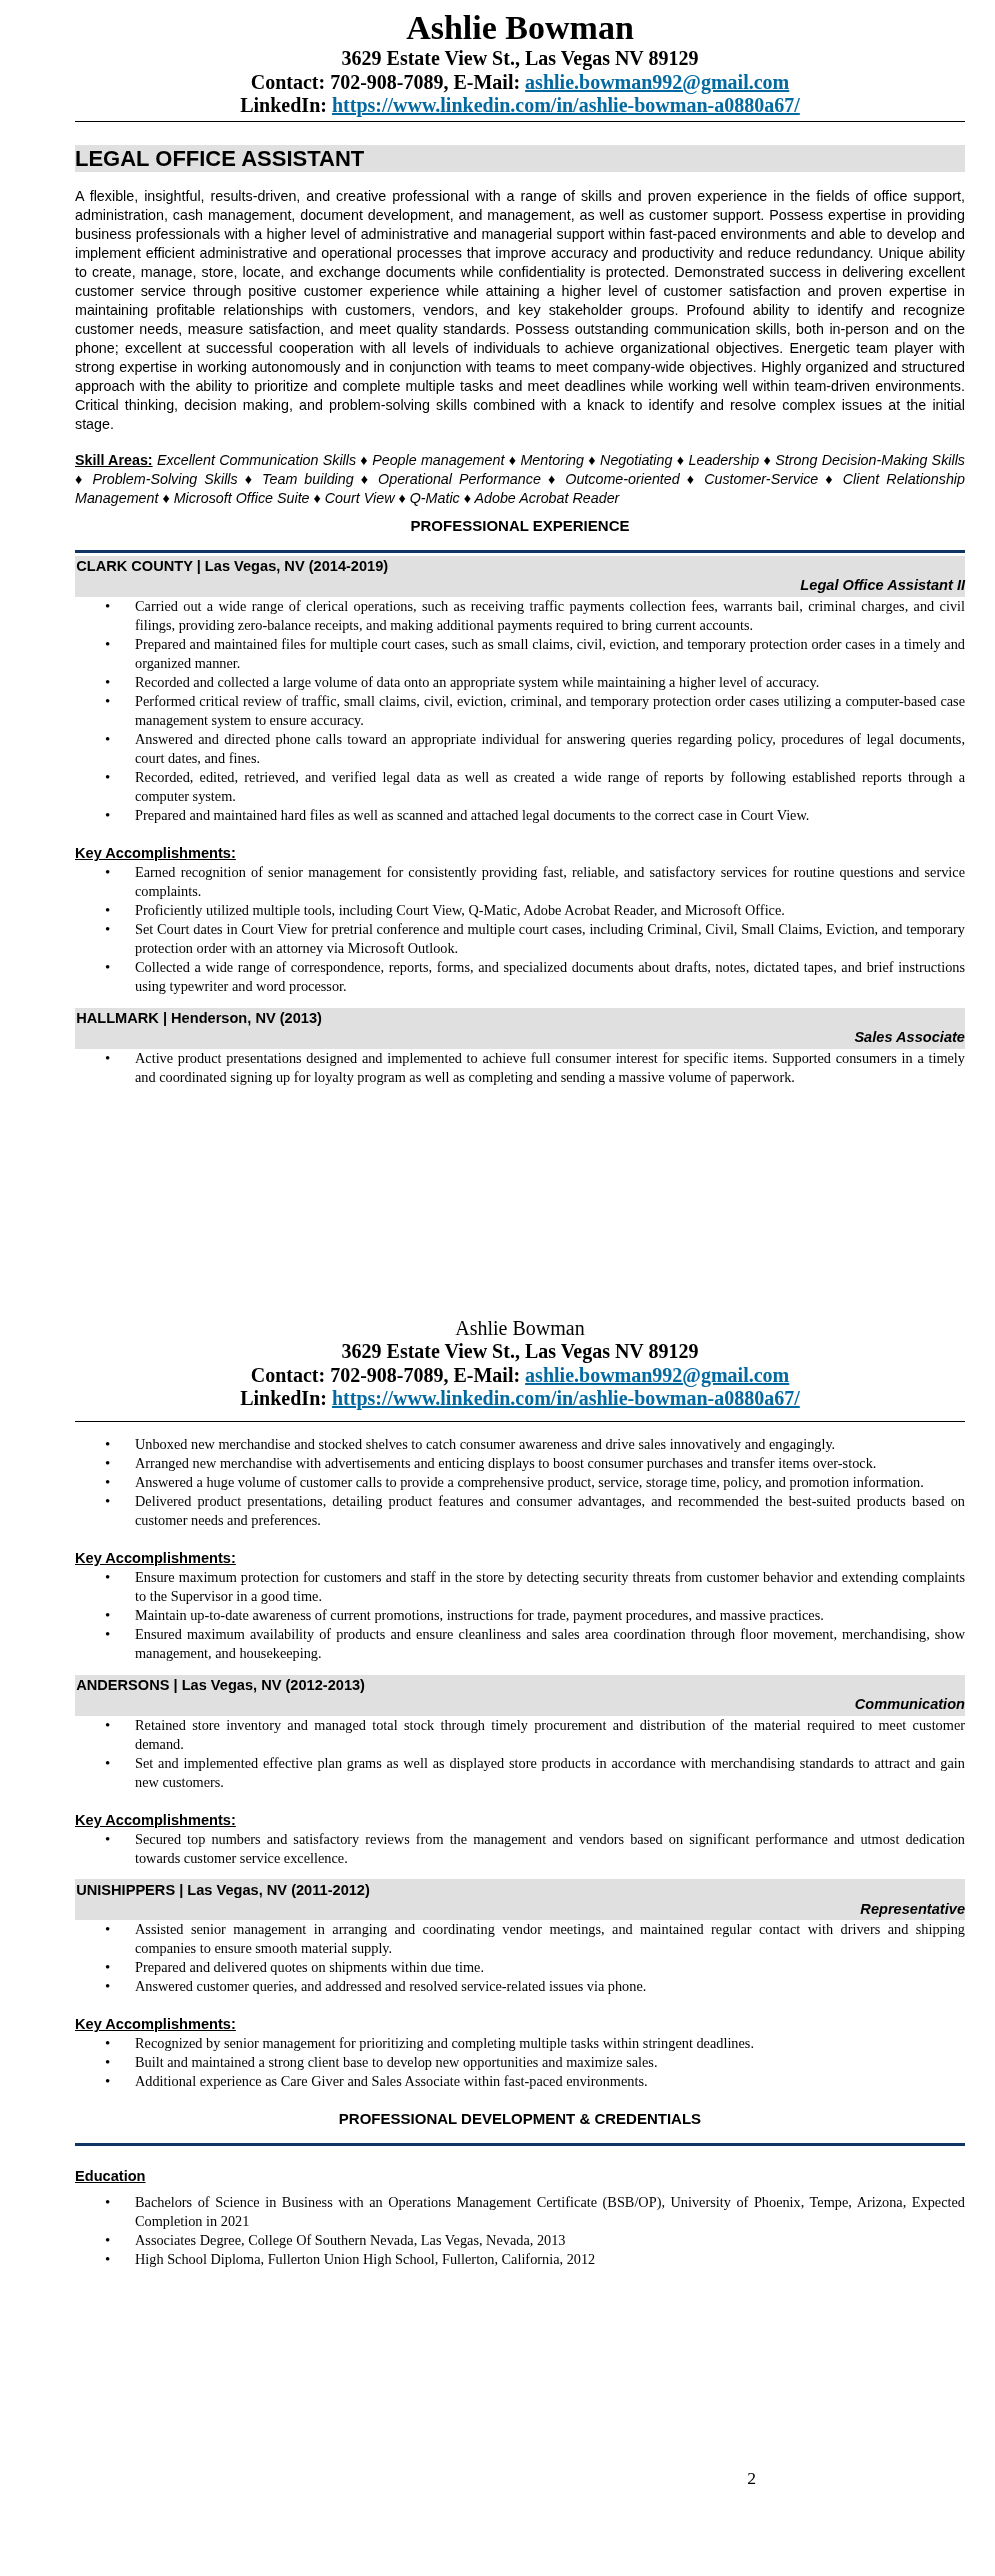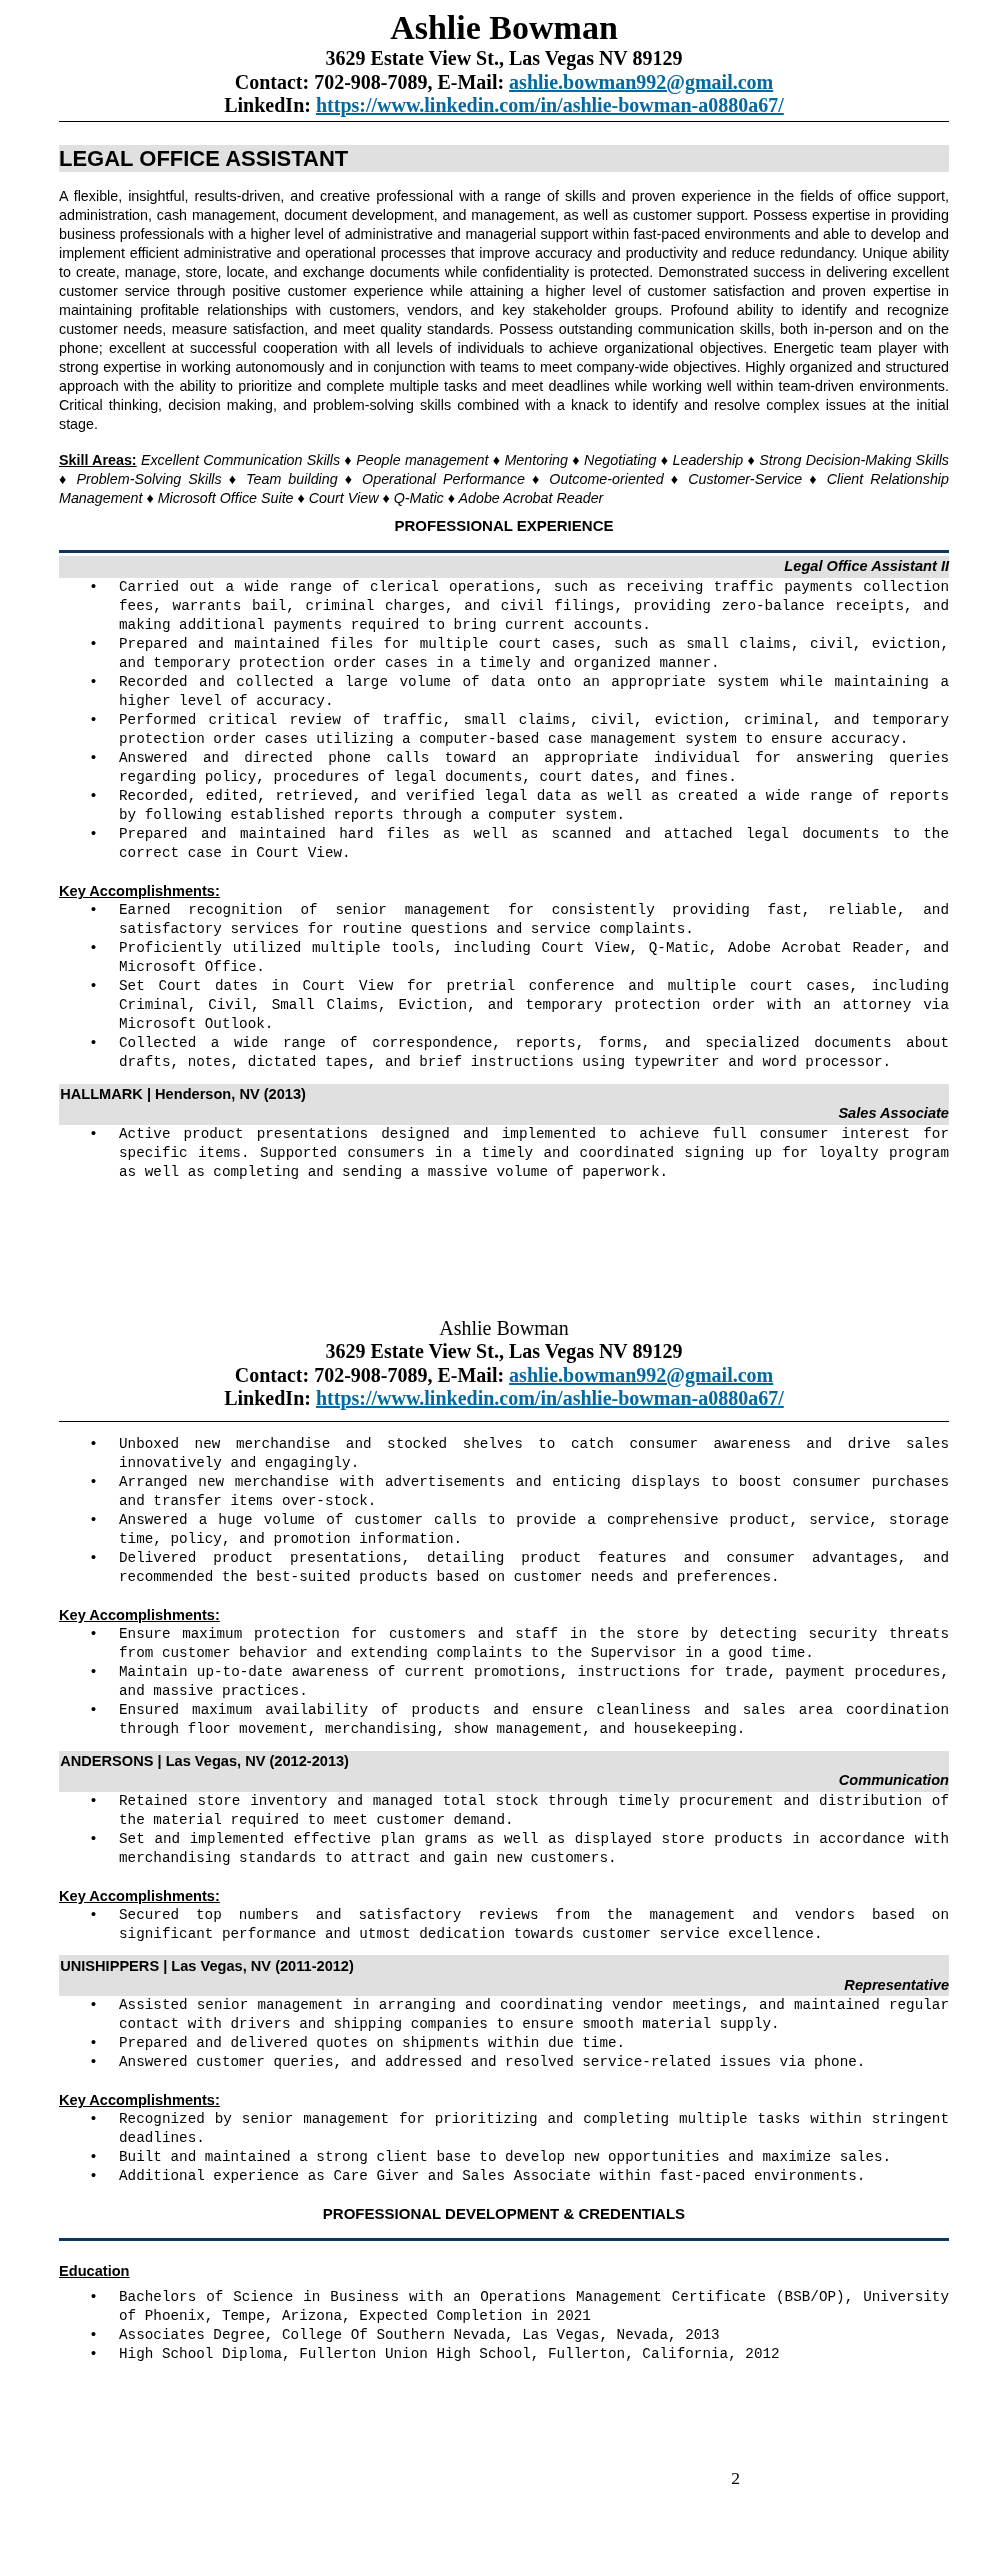--- a/index.html
+++ b/index.html
@@ -1,17 +1,17 @@
 <!DOCTYPE html>
 <html style="font-size:9.4px"><head>
 <meta charset="utf-8">
 <style>
   html, body { margin: 0; padding: 0; background: #ffffff; }
   body { width: 995px; height: 2576px; position: relative; overflow: hidden; color: #000; }
-  .page { position: absolute; left: 0; width: 797px; }
+  .page { position: absolute; left: 16px; width: 797px; }
   .page1 { top: 0; height: 1288px; }
   .page2 { top: 1288px; height: 1288px; }
   .content { position: absolute; left: 59px; width: 890px; }
 
   .hdr { text-align: center; font-family: "Liberation Serif", serif; font-weight: bold; }
   .hdr .name1 { font-size: 34px; line-height: 39px; margin-top: 8.2px; }
   .hdr .name2 { font-size: 20px; line-height: 23.4px; margin-top: 0; }
   .hdr .line { font-size: 20px; line-height: 23.4px; }
   .hdr a { color: #0369a1; text-decoration: underline; }
   .hdr-rule { border: 0; border-top: 1.8px solid #000; margin: 3.5px 0 0 0; }
@@ -28,21 +28,21 @@
   .sec-title { text-align: center; font-family: "Liberation Sans", sans-serif; font-weight: bold;
     font-size: 15px; line-height: 19px; margin-top: 8.2px; }
   .blue-rule { height: 2.9px; background: #0f3562; margin-top: 15px; }
 
   .job-band { background: #e0e0e0; margin-top: 3.5px; padding: 1.2px 0 1.8px 1.2px;
     font-family: "Liberation Sans", sans-serif; font-size: 14.6px; line-height: 19px; }
   .job-band .co { font-weight: bold; }
   .job-band .role { font-weight: bold; font-style: italic; text-align: right; }
 
   ul.bul { list-style: none; margin: 0; padding: 0; }
-  ul.bul li { position: relative; padding-left: 60px; font-family: Liberation Mono, monospace;
+  ul.bul li { position: relative; padding-left: 60px; font-family: Liberation Serif, serif;
     font-size: 14.3px; line-height: 19px; text-align: justify; }
   ul.bul li::before { content: "\2022"; position: absolute; left: 30px; top: 0; font-size: 15px; }
 
   .ka { font-family: "Liberation Sans", sans-serif; font-weight: bold; text-decoration: underline;
     font-size: 14.6px; line-height: 19px; margin-top: 19px; }
   .edu { font-family: "Liberation Sans", sans-serif; font-weight: bold; text-decoration: underline;
     font-size: 14.6px; line-height: 19px; margin-top: 21px; }
   .gap { height: 8.2px; }
   .page-num { position: absolute; right: 57px; top: 1180px; font-family: "Liberation Serif", serif; font-size: 17.6px; }
 </style>
@@ -62,20 +62,21 @@
     <div class="title-band">LEGAL OFFICE ASSISTANT</div>
 
     <div class="body-text summary">A flexible, insightful, results-driven, and creative professional with a range of skills and proven experience in the fields of office support, administration, cash management, document development, and management, as well as customer support. Possess expertise in providing business professionals with a higher level of administrative and managerial support within fast-paced environments and able to develop and implement efficient administrative and operational processes that improve accuracy and productivity and reduce redundancy. Unique ability to create, manage, store, locate, and exchange documents while confidentiality is protected. Demonstrated success in delivering excellent customer service through positive customer experience while attaining a higher level of customer satisfaction and proven expertise in maintaining profitable relationships with customers, vendors, and key stakeholder groups. Profound ability to identify and recognize customer needs, measure satisfaction, and meet quality standards. Possess outstanding communication skills, both in-person and on the phone; excellent at successful cooperation with all levels of individuals to achieve organizational objectives. Energetic team player with strong expertise in working autonomously and in conjunction with teams to meet company-wide objectives. Highly organized and structured approach with the ability to prioritize and complete multiple tasks and meet deadlines while working well within team-driven environments. Critical thinking, decision making, and problem-solving skills combined with a knack to identify and resolve complex issues at the initial stage.</div>
 
     <div class="body-text skills"><span class="lbl">Skill Areas:</span> <span class="items">Excellent Communication Skills ♦ People management ♦ Mentoring ♦ Negotiating ♦ Leadership ♦ Strong Decision-Making Skills ♦ Problem-Solving Skills ♦ Team building ♦ Operational Performance ♦ Outcome-oriented ♦ Customer-Service ♦ Client Relationship Management ♦ Microsoft Office Suite ♦ Court View ♦ Q-Matic ♦ Adobe Acrobat Reader</span></div>
 
     <div class="sec-title">PROFESSIONAL EXPERIENCE</div>
     <div class="blue-rule"></div>
 
     <div class="job-band">
+      <div class="co">CLARK COUNTY | Las Vegas, NV (2014-2019)</div>
       <div class="role">Legal Office Assistant II</div>
     </div>
     <ul class="bul">
       <li>Carried out a wide range of clerical operations, such as receiving traffic payments collection fees, warrants bail, criminal charges, and civil filings, providing zero-balance receipts, and making additional payments required to bring current accounts.</li>
       <li>Prepared and maintained files for multiple court cases, such as small claims, civil, eviction, and temporary protection order cases in a timely and organized manner.</li>
       <li>Recorded and collected a large volume of data onto an appropriate system while maintaining a higher level of accuracy.</li>
       <li>Performed critical review of traffic, small claims, civil, eviction, criminal, and temporary protection order cases utilizing a computer-based case management system to ensure accuracy.</li>
       <li>Answered and directed phone calls toward an appropriate individual for answering queries regarding policy, procedures of legal documents, court dates, and fines.</li>
       <li>Recorded, edited, retrieved, and verified legal data as well as created a wide range of reports by following established reports through a computer system.</li>
       <li>Prepared and maintained hard files as well as scanned and attached legal documents to the correct case in Court View.</li>

